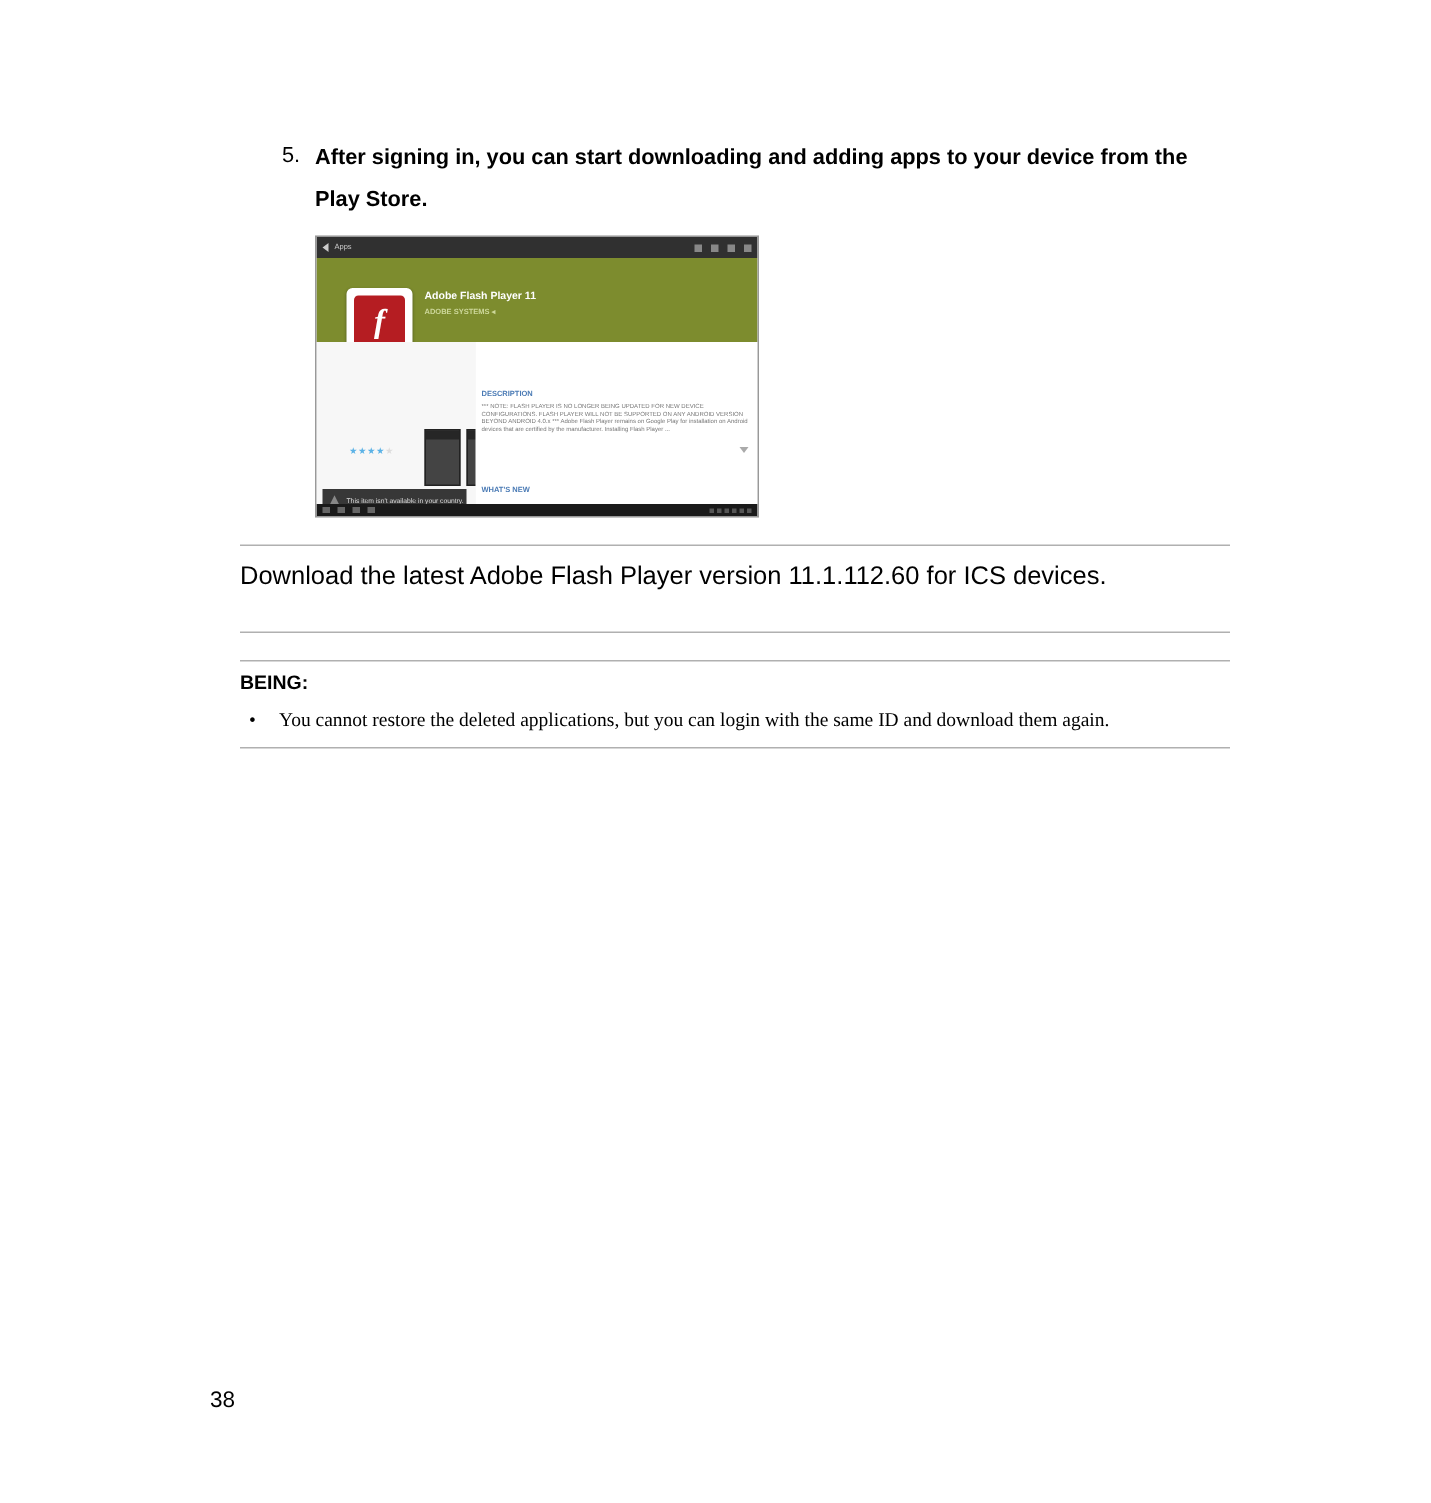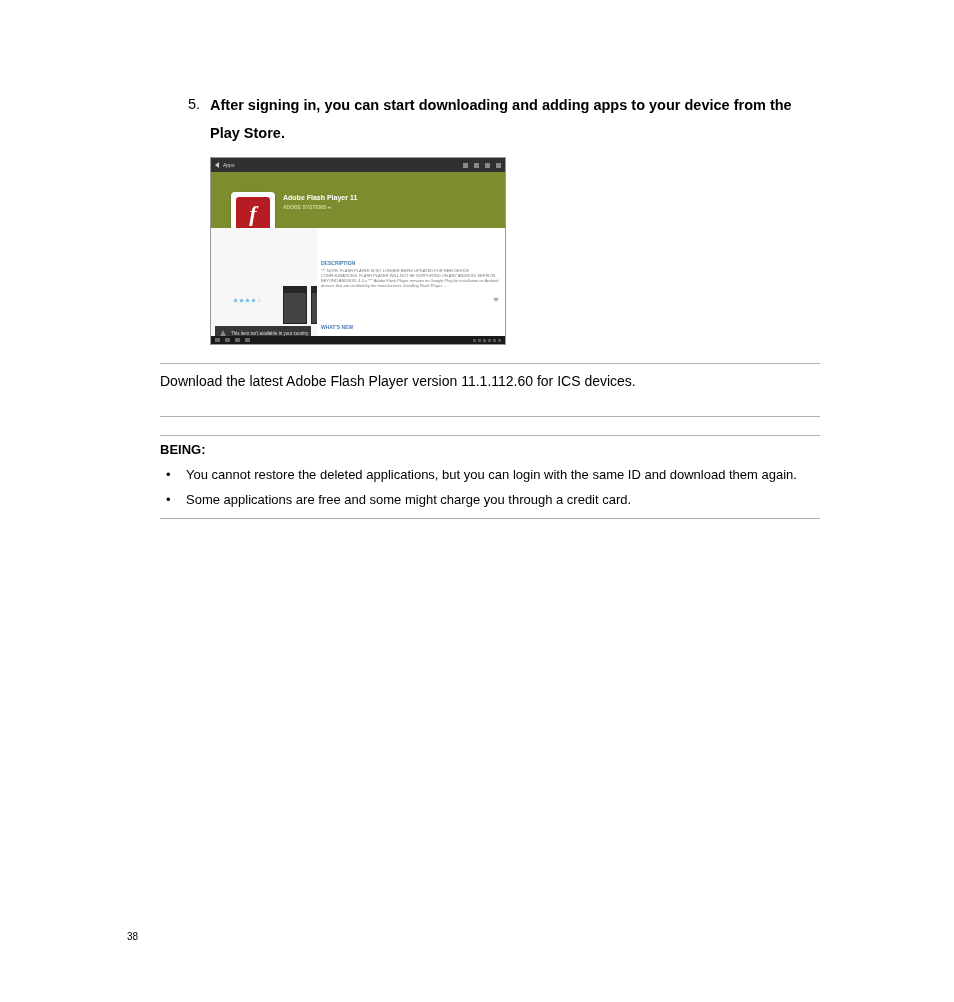--- a/index.html
+++ b/index.html
@@ -40,25 +40,25 @@
   .ss-more { position:absolute; right:6px; top:70px; width:0;height:0;border-left:3px solid transparent;border-right:3px solid transparent;border-top:4px solid #aaa; }
   .ss-nav { position:absolute; left:0; right:0; bottom:0; height:8px; background:#1a1a1a; display:flex; align-items:center; justify-content:space-between; padding:0 4px; }
   .ss-nav-left { display:flex; gap:5px; }
   .ss-nav-dot { width:5px; height:4px; background:#666; }
   .ss-nav-right { display:flex; gap:2px; }
   .ss-nav-s { width:3px; height:3px; background:#555; }
 
   .rule { border:0; border-top:1px solid #b0b0b0; margin: 18px 0 6px 0; width: 660px; }
   .rule.bottom { margin-top: 6px; }
   .section-label { font-size: 13px; font-weight: bold; margin: 4px 0 6px 0; }
-  .section-text { font-size: 14px; line-height: 1.6; margin-bottom: 24px; }
-  .bullets { list-style: none; margin-top: 4px; }
+  .section-text { font-size: 17px; line-height: 1.6; margin-bottom: 24px; }
+  .bullets { list-style: none; margin-top: 4px; font-family: Liberation Serif, serif; }
   .bullets li { position: relative; padding-left: 26px; font-size: 13px; line-height: 1.85; }
   .bullets li::before { content: "•"; position: absolute; left: 6px; top: 0; }
-  .page-num { position: absolute; left: 127px; bottom: 60px; font-size: 10px; }
+  .page-num { position: absolute; left: 140px; bottom: 60px; font-size: 15px; }
 </style>
 </head>
 <body>
 
 <div class="page">
 
   <div class="step-row">
     <div class="step-num">5.</div>
     <div class="step-text">After signing in, you can start downloading and adding apps to your device from the Play Store.</div>
   </div>
@@ -145,18 +145,17 @@
   </div>
 
   <hr class="rule">
   <div class="section-text">Download the latest Adobe Flash Player version 11.1.112.60 for ICS devices.</div>
   <hr class="rule bottom">
 
   <hr class="rule">
   <div class="section-label">BEING:</div>
   <ul class="bullets">
     <li>You cannot restore the deleted applications, but you can login with the same ID and download them again.</li>
-    <li>Some applications are free and some might charge you through a credit card.</li>
   </ul>
   <hr class="rule bottom">
 
   <div class="page-num">38</div>
 </div>
 
 </body></html>

